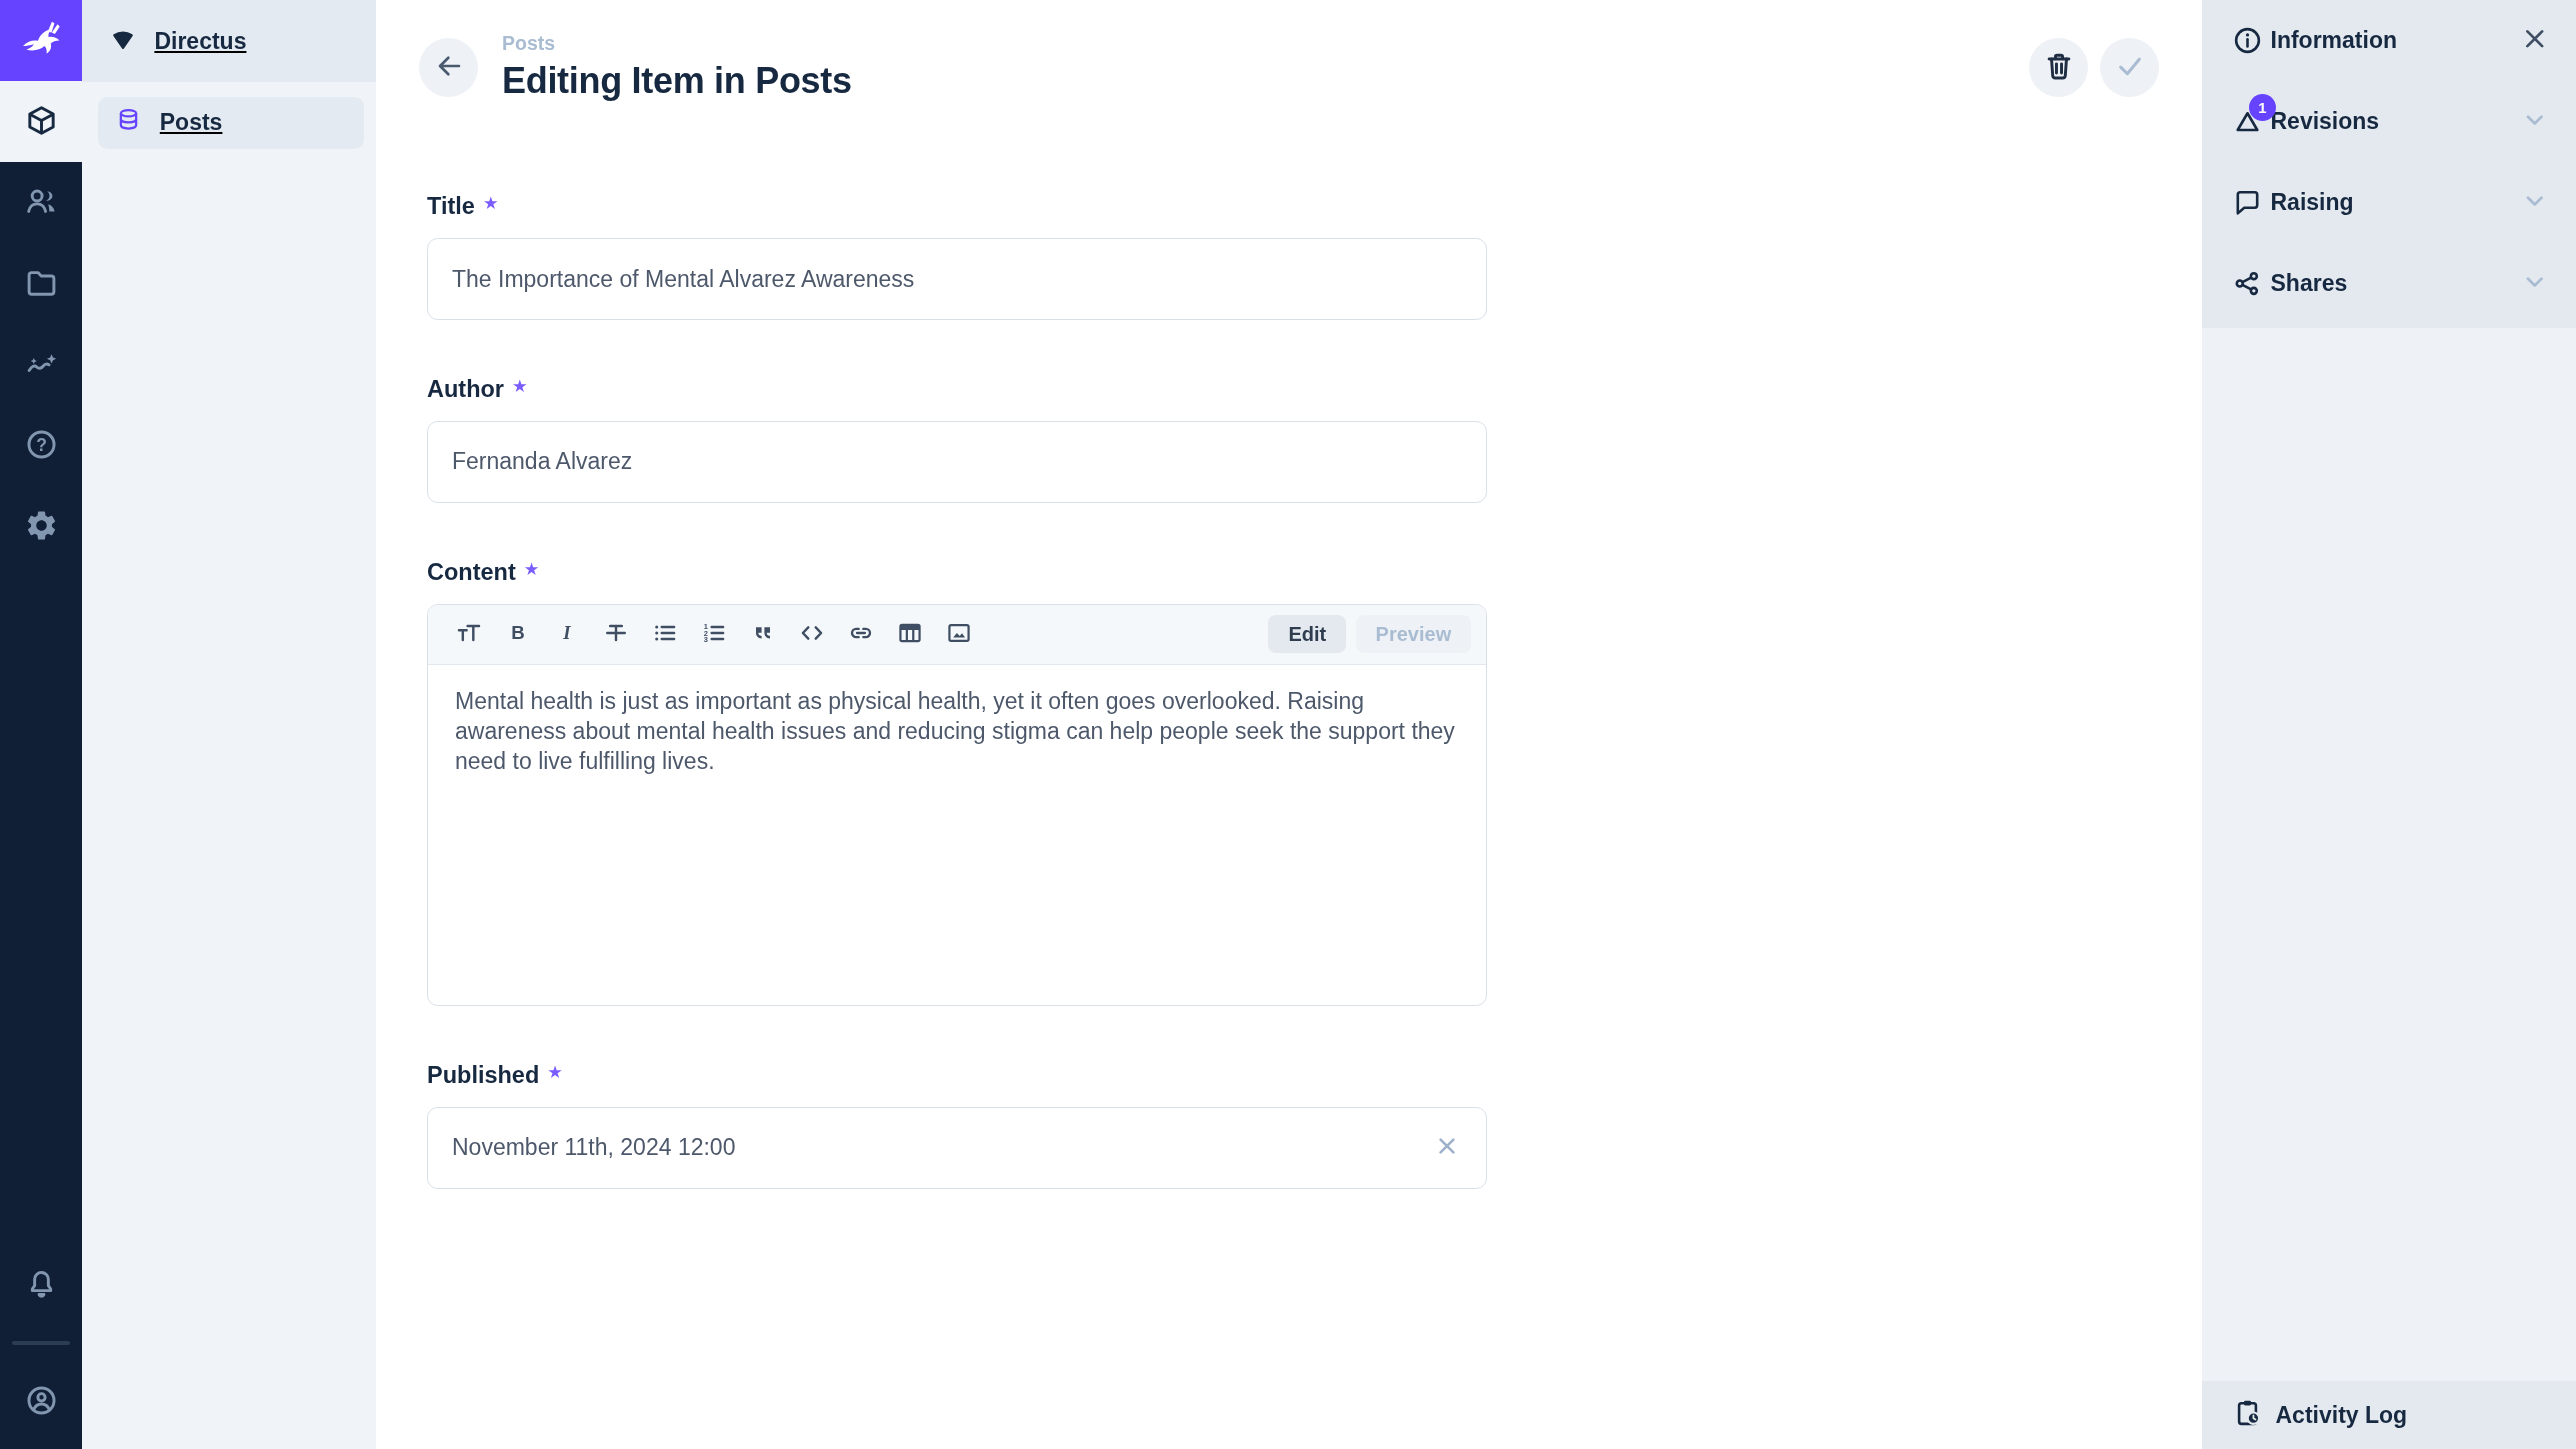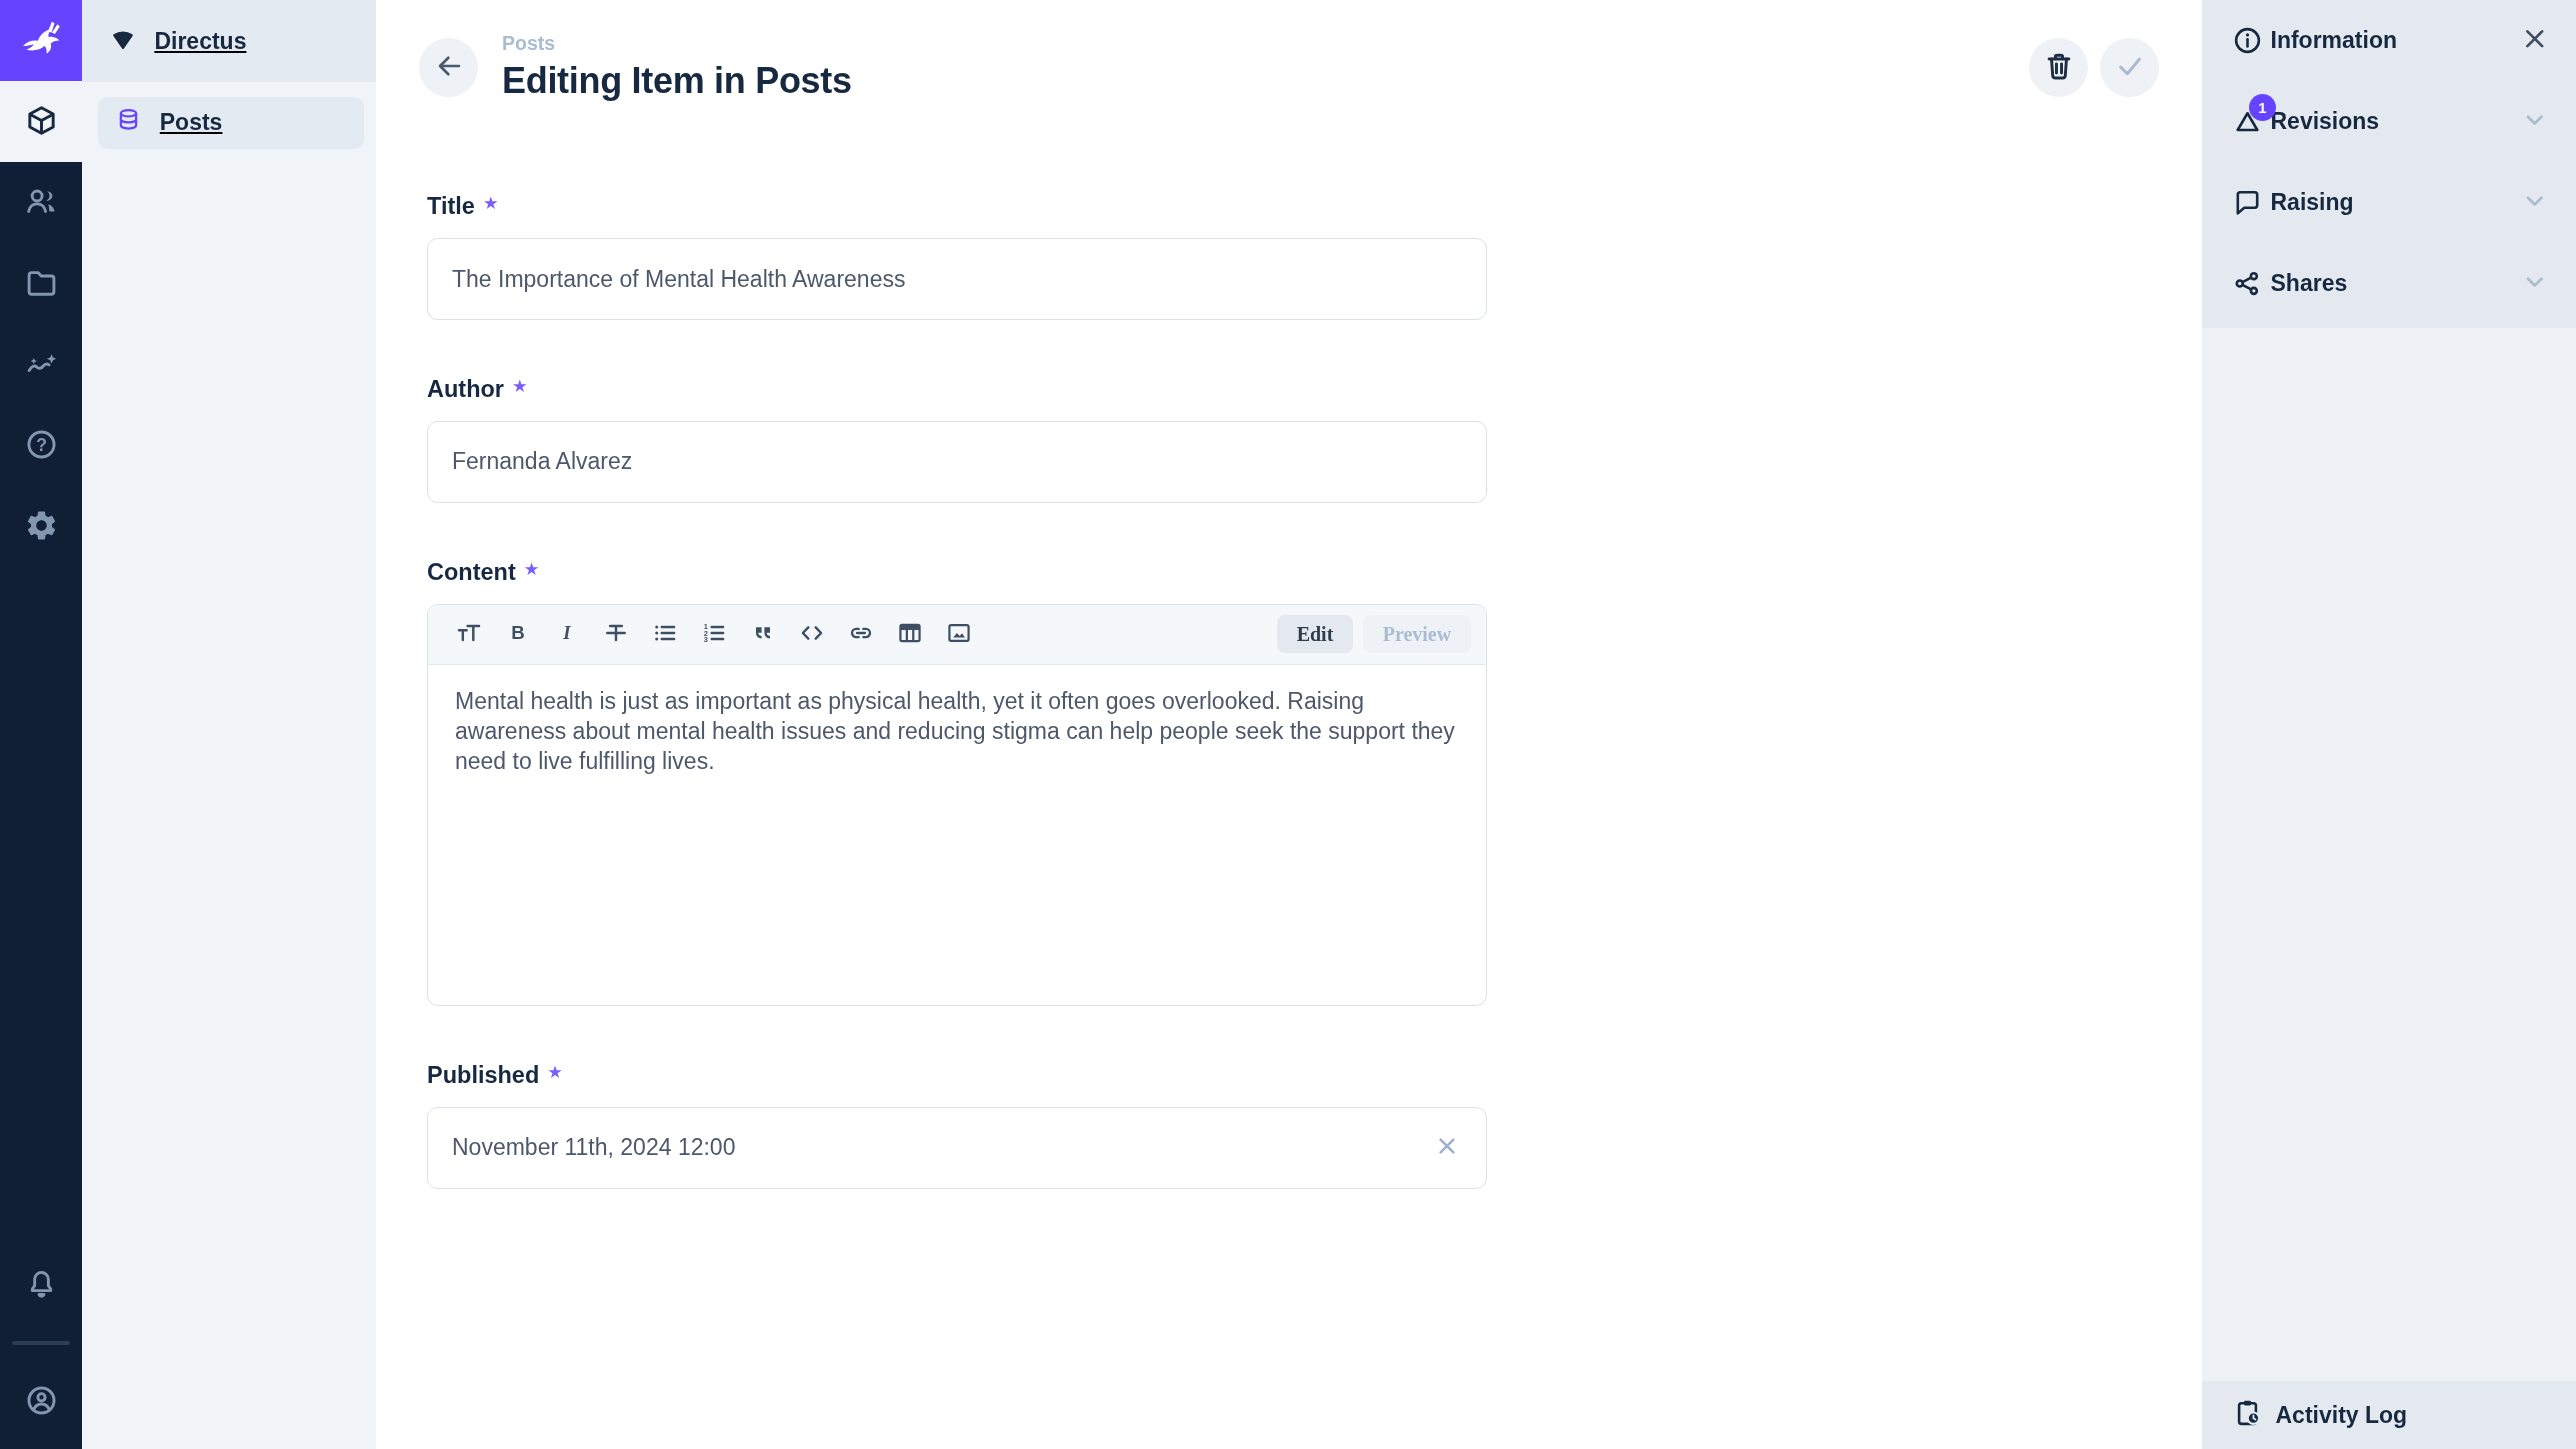--- a/index.html
+++ b/index.html
@@ -38,21 +38,21 @@
   .field-label { font-size: 23.5px; font-weight: 700; color: #172940; margin-bottom: 17.4px; }
   .req-star { color: #7a5cff; font-size: 17.4px; margin-left: 8px; vertical-align: 5.4px; }
   .text-input { height: 82px; border: 1.3px solid #d9e0e9; border-radius: 10.7px; background: #fff; display: flex; align-items: center; padding: 0 24px; font-size: 23px; color: #4d586b; cursor: text; }
   .text-input .clear-btn { margin-left: auto; width: 29.5px; height: 29.5px; background: none; border: none; cursor: pointer; display: flex; align-items: center; justify-content: center; }
 
   .editor { border: 1.3px solid #d9e0e9; border-radius: 10.7px; overflow: hidden; height: 402px; display: flex; flex-direction: column; background: #fff; }
   .editor-toolbar { height: 60px; flex-shrink: 0; background: #f5f8fa; border-bottom: 1.3px solid #e2e8ee; display: flex; align-items: center; padding: 0 14.8px 0 16px; }
   .tb-btn { width: 49px; height: 43px; border: none; background: none; border-radius: 6.7px; display: flex; align-items: center; justify-content: center; color: #3f4e63; cursor: pointer; }
   .tb-btn svg { width: 28px; height: 28px; }
   .tb-spacer { flex: 1; }
-  .tab-btn { height: 38px; padding: 0 20px; border: none; border-radius: 8px; font-size: 20px; font-weight: 700; cursor: pointer; font-family: Liberation Serif, serif; }
+  .tab-btn { height: 38px; padding: 0 20px; border: none; border-radius: 8px; font-size: 20px; font-weight: 700; cursor: pointer; font-family: Liberation Sans, sans-serif; }
   .tab-btn.edit { background: #e3e9ef; color: #303d4f; margin-right: 9.4px; }
   .tab-btn.preview { background: #eef2f6; color: #a9bcd2; }
   .editor-body { flex: 1; padding: 21.5px 27px; font-size: 23px; line-height: 30px; color: #4d586b; cursor: text; }
 
   
   .info-sidebar { width: 374px; flex-shrink: 0; background: #eef1f5; display: flex; flex-direction: column; }
   .sidebar-rows { background: #e4e9f0; padding-bottom: 4px; }
   .side-row { height: 81px; display: flex; align-items: center; gap: 8px; padding: 0 27px 0 29.5px; font-size: 23px; font-weight: 600; color: #172940; cursor: pointer; }
   .row-icon { width: 31px; height: 31px; position: relative; flex-shrink: 0; }
   .row-icon svg { width: 31px; height: 31px; }
@@ -211,21 +211,21 @@
       </div>
     </header>
 
     <div class="fields">
 
       <div class="field-group">
         <div class="field-label">
           <span>Title</span><span class="req-star">★</span>
         </div>
         <div class="text-input">
-          <span>The Importance of Mental Health Awareness</span>
+          <span>The Importance of Mental Alvarez Awareness</span>
         </div>
       </div>
 
       <div class="field-group">
         <div class="field-label">
           <span>Author</span><span class="req-star">★</span>
         </div>
         <div class="text-input">
           <span>Fernanda Alvarez</span>
         </div>

